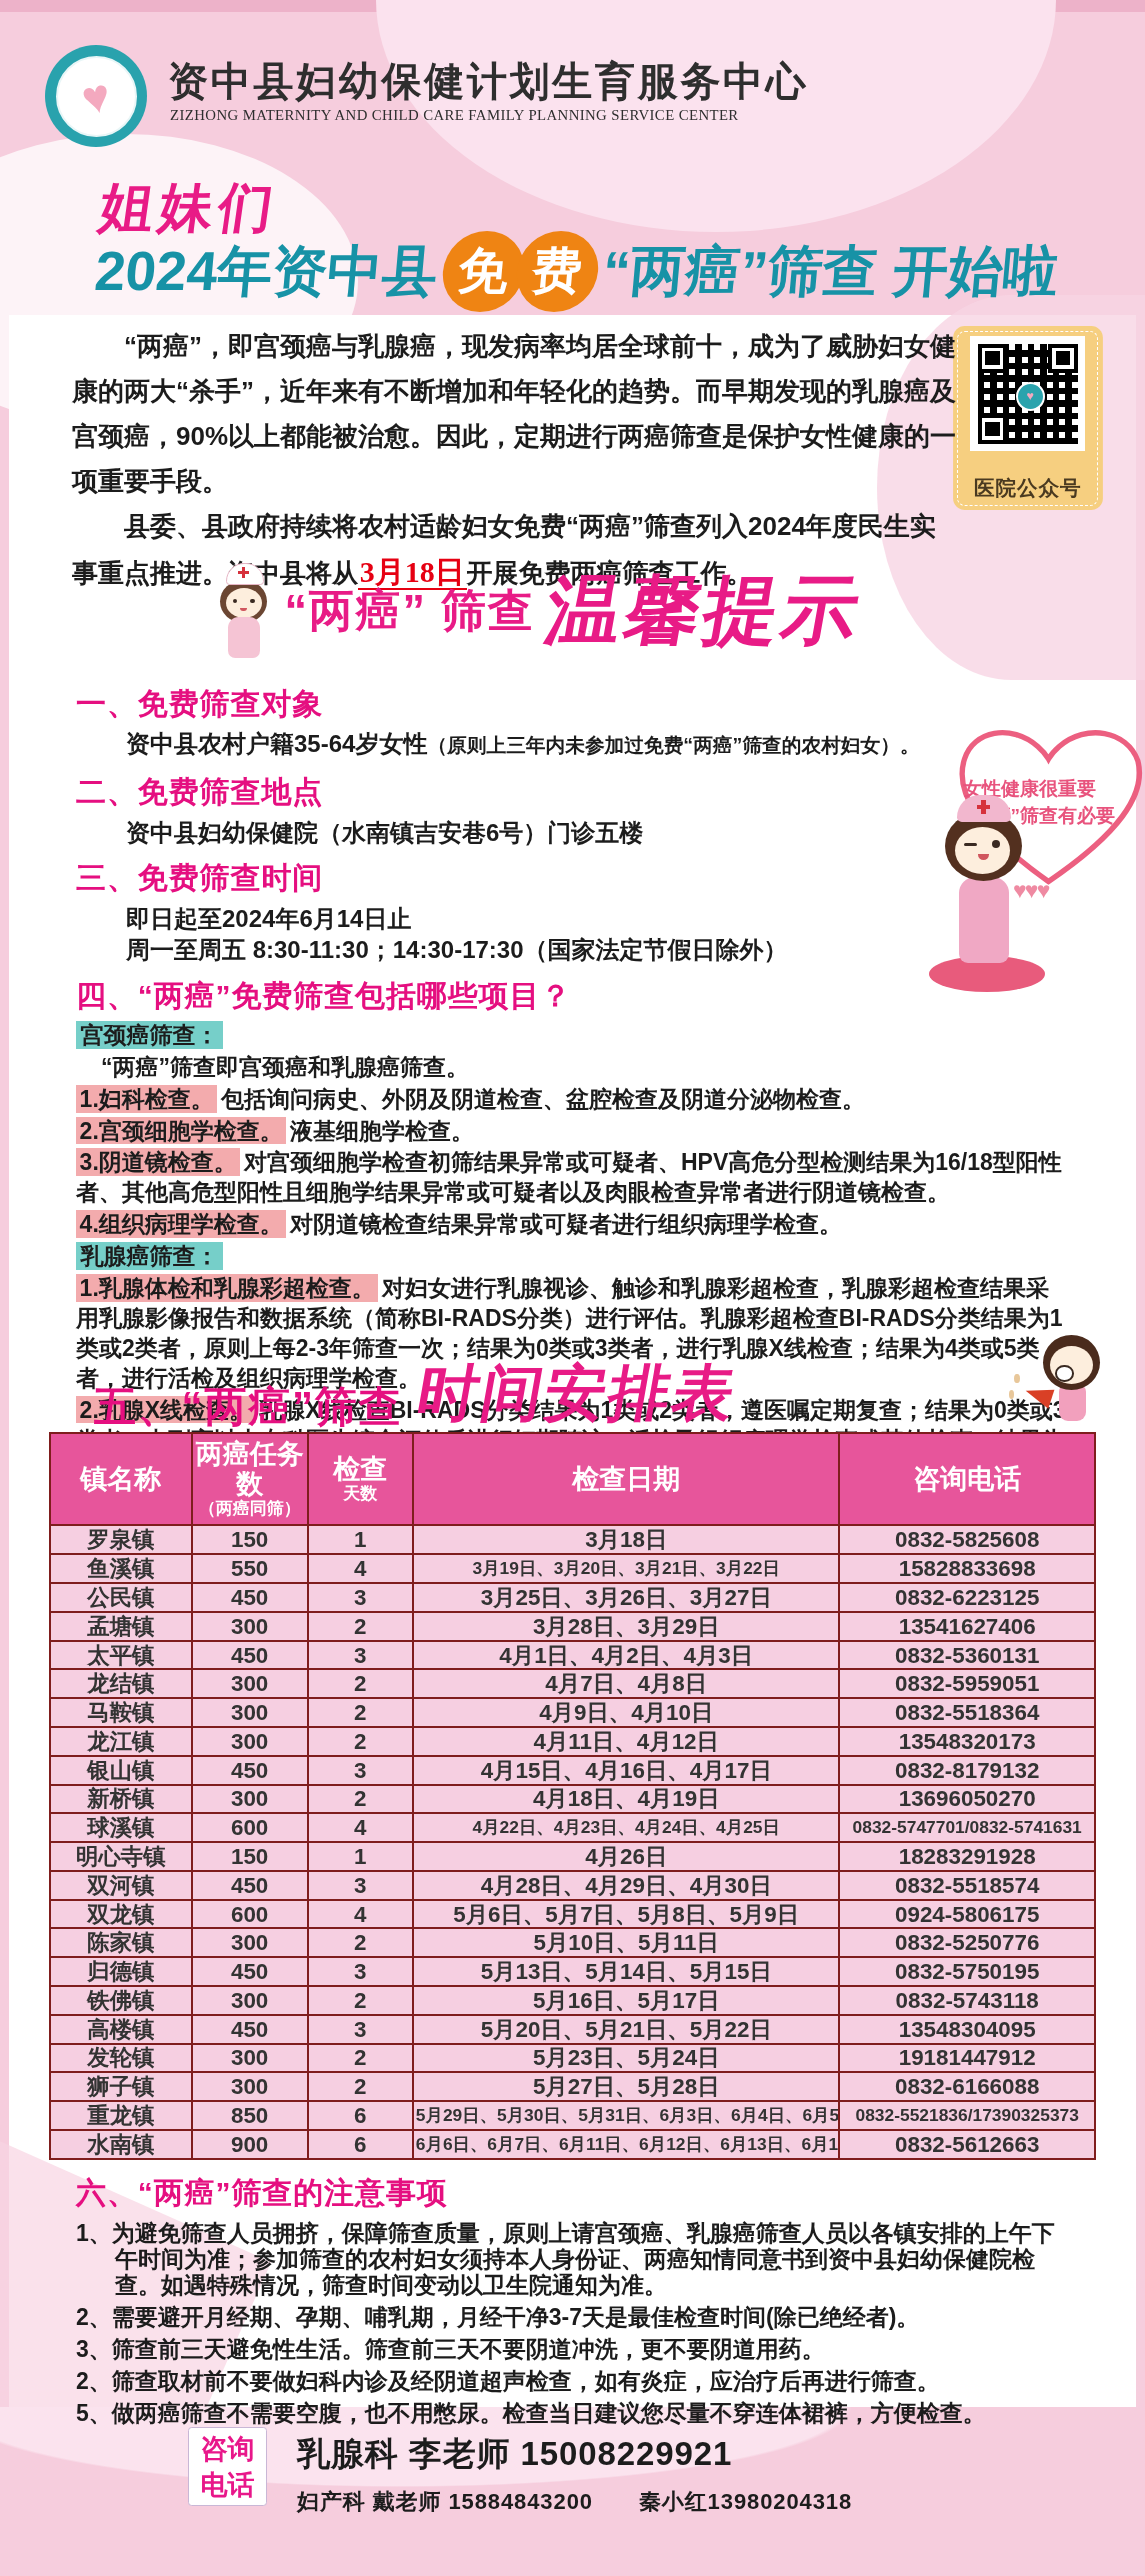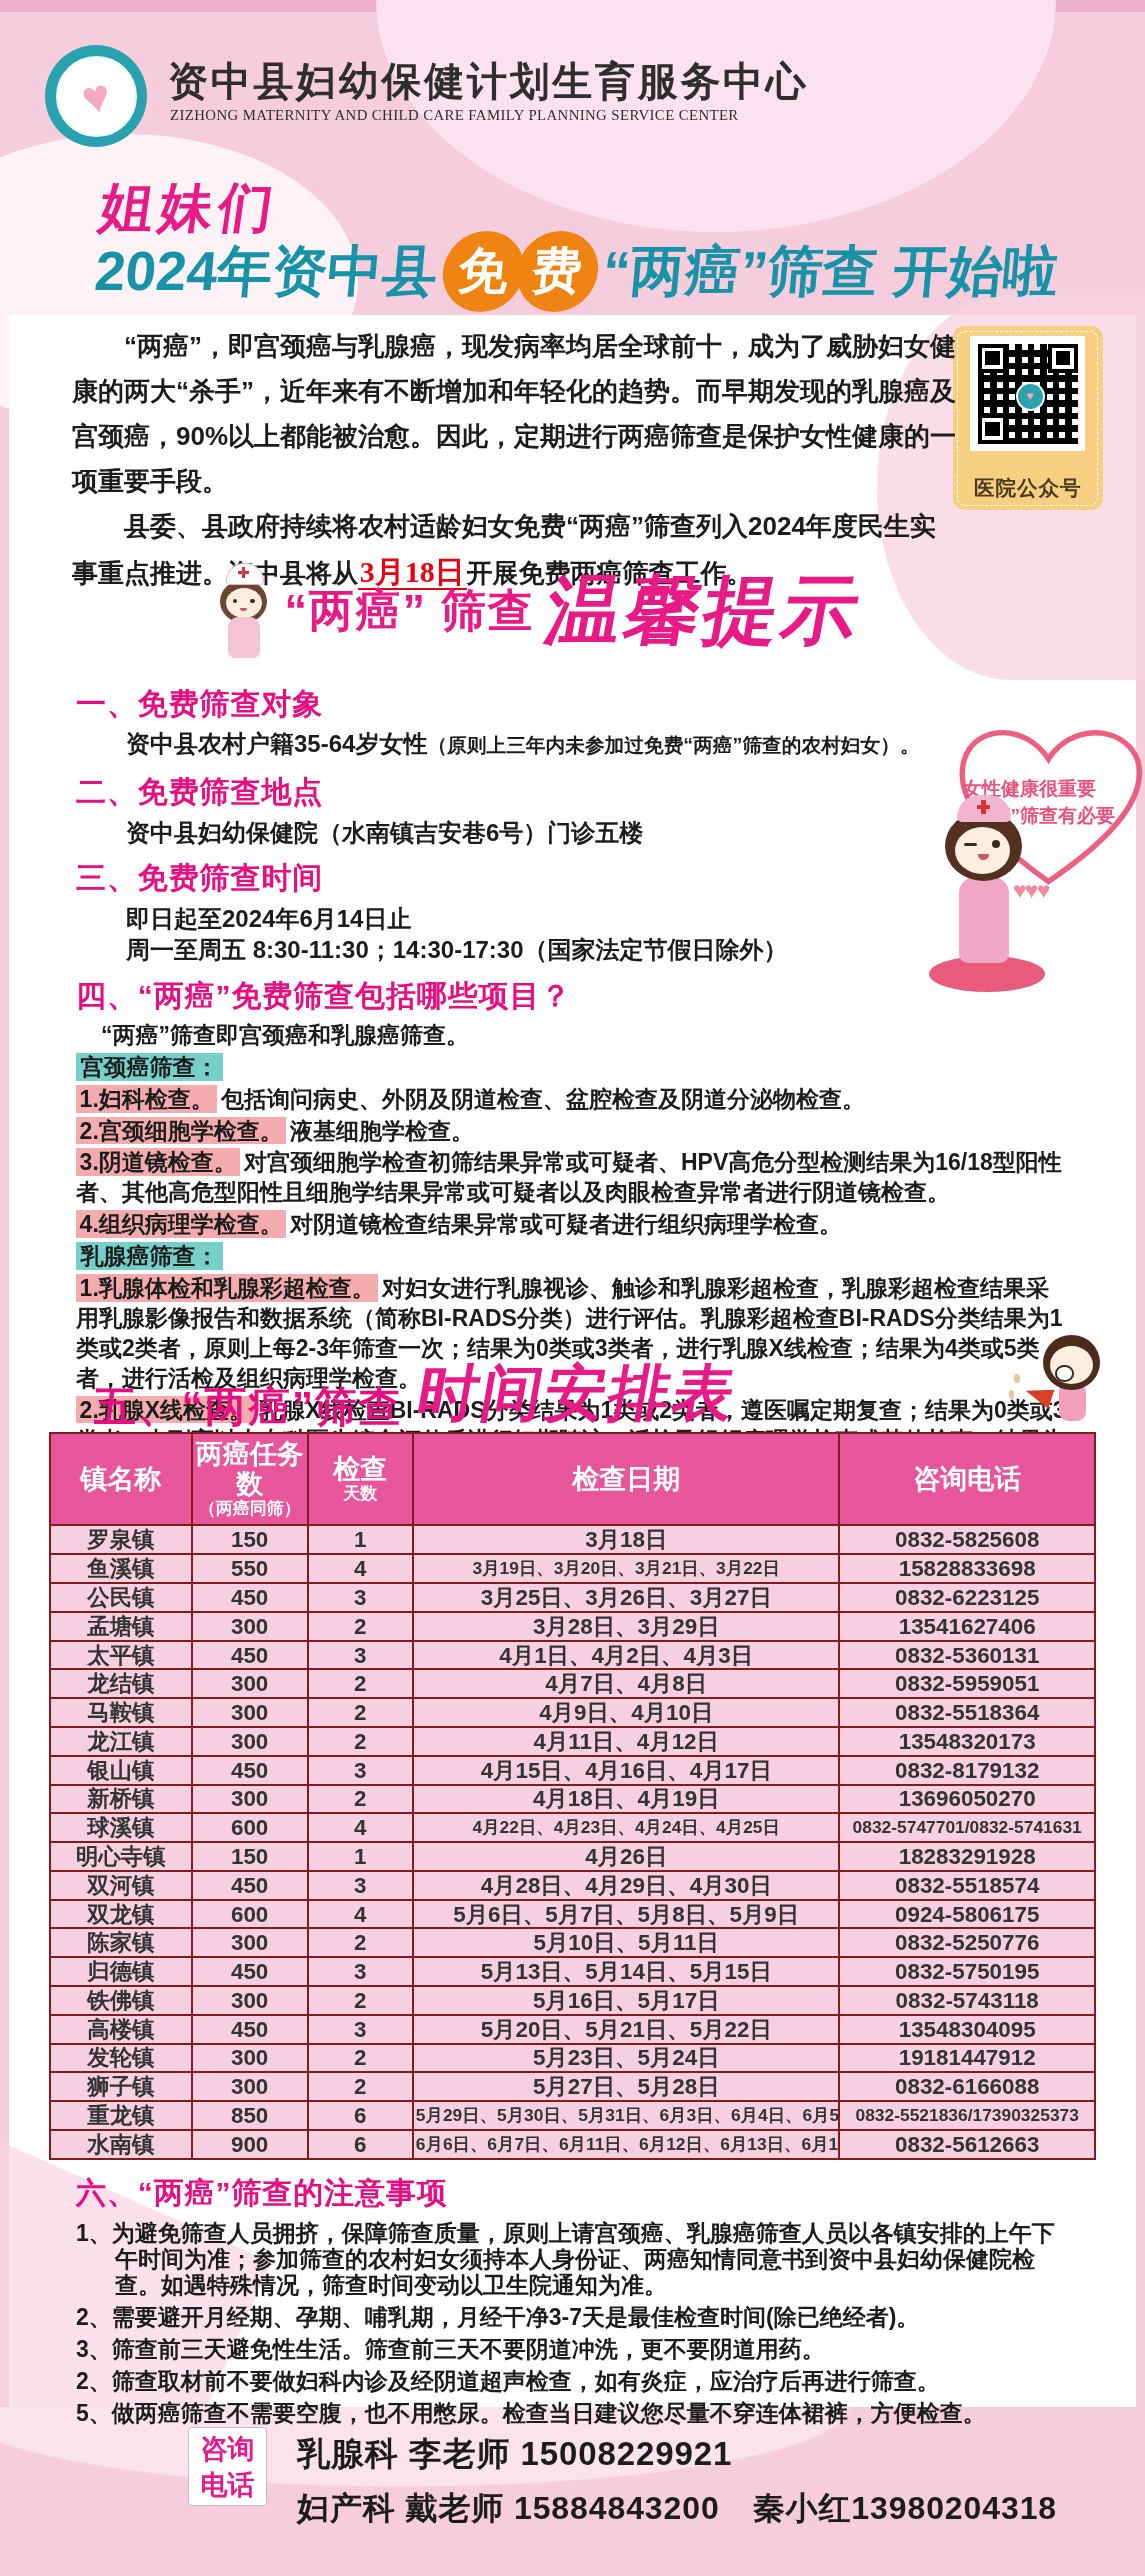--- a/index.html
+++ b/index.html
@@ -133,21 +133,21 @@
   
   .six{top:2162px;left:76px;width:999px}
   .note{font-size:23px;font-weight:700;line-height:26px;color:#1c1c1c;
         padding-left:39px;text-indent:-39px;margin:6px 0}
 
   
   .contact-box{top:2427px;left:188px;width:77px;background:#fff;border:1.8px solid #c9b7d6;
         border-radius:3.6px;text-align:center;font-size:27px;font-weight:800;color:#e8178a;
         line-height:36px;padding:2.7px 0}
   .contact1{top:2432px;left:297px;font-size:33px;font-weight:600;color:#1c1c1c;letter-spacing:0.9px}
-  .contact2{top:2487px;left:297px;font-size:32px;font-weight:600;color:#1c1c1c;letter-spacing:0.9px;display:flex;gap:33px}
+  .contact2{top:2487px;left:297px;font-size:22px;font-weight:600;color:#1c1c1c;letter-spacing:0.9px;display:flex;gap:46px}
 </style>
 </head>
 <body>
 
 <div class="abs top-strip"></div>
 <div class="abs hdr-blob-pink"></div>
 <div class="abs hdr-blob-white"></div>
 <div class="abs white-panel"></div>
 <div class="abs blob-qr"></div>
 <div class="abs blob-notes"></div>
@@ -214,22 +214,22 @@
   <div class="sec-body"><span>资中县农村户籍35-64岁女性</span><span class="sec-note">（原则上三年内未参加过免费“两癌”筛查的农村妇女）。</span></div>
 
   <div class="sec-head">二、免费筛查地点</div>
   <div class="sec-body">资中县妇幼保健院（水南镇吉安巷6号）门诊五楼</div>
 
   <div class="sec-head">三、免费筛查时间</div>
   <div class="sec-body">即日起至2024年6月14日止</div>
   <div class="sec-body">周一至周五 8:30-11:30；14:30-17:30（国家法定节假日除外）</div>
 
   <div class="sec-head">四、“两癌”免费筛查包括哪些项目？</div>
+  <div class="proc"><span class="hl-teal">宫颈癌筛查：</span></div>
   <div class="proc" style="margin-left:25px">“两癌”筛查即宫颈癌和乳腺癌筛查。</div>
-  <div class="proc"><span class="hl-teal">宫颈癌筛查：</span></div>
   <div id="cervical-items">
       <div class="proc"><span class="hl-pink">1.妇科检查。</span><span>包括询问病史、外阴及阴道检查、盆腔检查及阴道分泌物检查。</span></div>
       <div class="proc"><span class="hl-pink">2.宫颈细胞学检查。</span><span>液基细胞学检查。</span></div>
       <div class="proc"><span class="hl-pink">3.阴道镜检查。</span><span>对宫颈细胞学检查初筛结果异常或可疑者、HPV高危分型检测结果为16/18型阳性者、其他高危型阳性且细胞学结果异常或可疑者以及肉眼检查异常者进行阴道镜检查。</span></div>
       <div class="proc"><span class="hl-pink">4.组织病理学检查。</span><span>对阴道镜检查结果异常或可疑者进行组织病理学检查。</span></div>
     </div>
   <div class="proc"><span class="hl-teal">乳腺癌筛查：</span></div>
   <div id="breast-items">
       <div class="proc"><span class="hl-pink">1.乳腺体检和乳腺彩超检查。</span><span>对妇女进行乳腺视诊、触诊和乳腺彩超检查，乳腺彩超检查结果采用乳腺影像报告和数据系统（简称BI-RADS分类）进行评估。乳腺彩超检查BI-RADS分类结果为1类或2类者，原则上每2-3年筛查一次；结果为0类或3类者，进行乳腺X线检查；结果为4类或5类者，进行活检及组织病理学检查。</span></div>
       <div class="proc"><span class="hl-pink">2.乳腺X线检查。</span><span>乳腺X线检查BI-RADS分类结果为1类或2类者，遵医嘱定期复查；结果为0类或3类者，由副高以上专科医生综合评估后进行短期随访、活检及组织病理学检查或其他检查；结果为4类或5类者，进行活检及组织病理学检查。</span></div>

